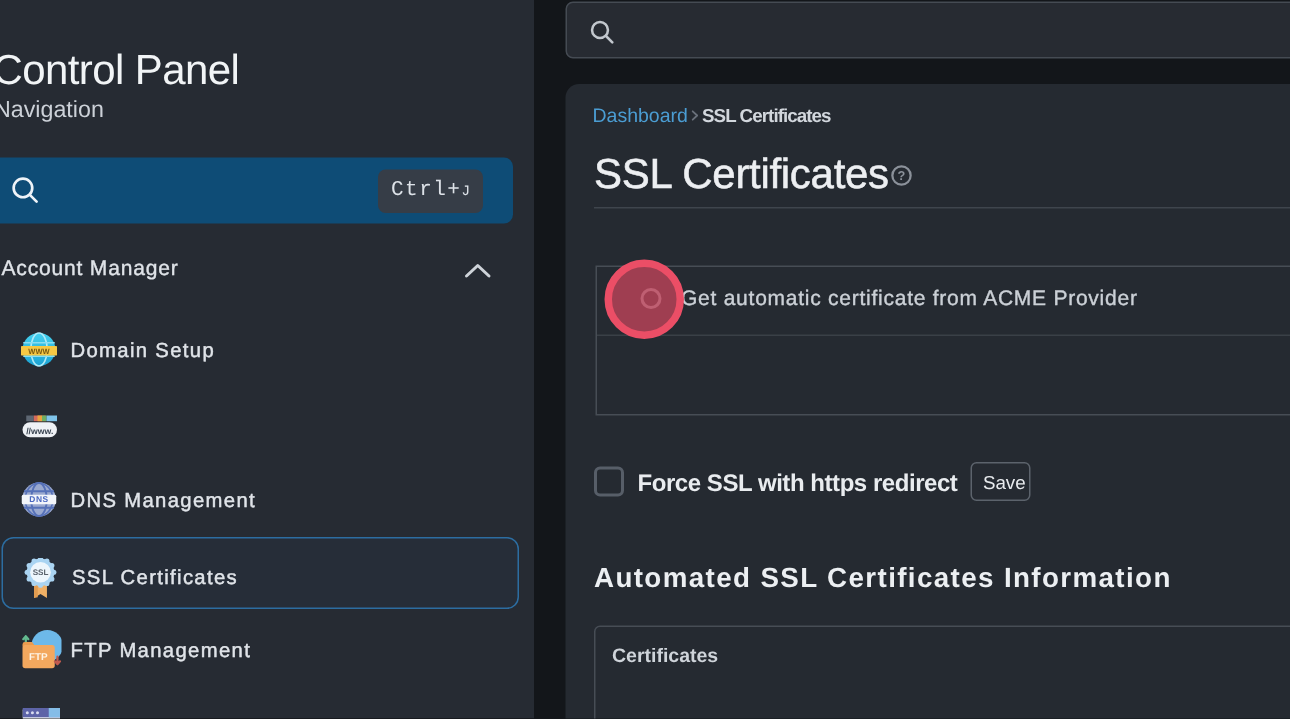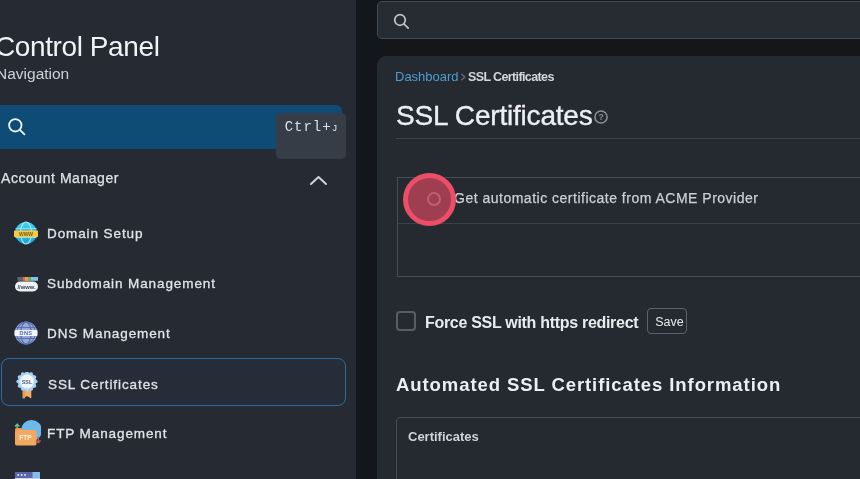--- a/index.html
+++ b/index.html
@@ -10,21 +10,21 @@
     font-family:"Liberation Sans", sans-serif;
   }
   .abs { position:absolute; }
 
   
   #sidebar { position:absolute; left:0; top:0; width:356px; height:479px; background:#262b33; }
   .cp-title { left:-5px; top:33px; font-size:28px; color:#f1f4f6; letter-spacing:-0.4px; line-height:1; white-space:nowrap; }
   .nav-sub  { left:-4px; top:66px; font-size:15.5px; color:#ccd1d8; line-height:1; }
   #sbsearch { left:0; top:105px; width:342px; height:44px; background:#0e4c76; border-radius:0 6px 6px 0; }
   #sbsearch .label { -webkit-text-stroke:0.25px #d9e7f3; position:absolute; left:35px; top:0; height:44px; line-height:44px; font-size:14.5px; color:#d9e7f3; }
-  .keycap { position:absolute; left:276px; top:8px; width:70px; height:46px; background:#363d47; border-radius:5px;
+  .keycap { position:absolute; left:252px; top:8px; width:70px; height:29px; background:#363d47; border-radius:5px;
             font-family:"Liberation Mono", monospace; font-size:14px; color:#dde2e8; letter-spacing:1px;
             text-align:center; line-height:29px; }
   .keycap .small { font-size:9.5px; letter-spacing:0; }
   .acct-hdr { -webkit-text-stroke:0.25px #dfe3e8; left:1px; top:170px; font-size:14px; color:#dfe3e8; line-height:1.2; letter-spacing:0.55px; }
 
   .mrow { position:absolute; left:1px; width:345px; height:48px; }
   .mrow.sel { border:1px solid #2c6da1; border-radius:8px; background:rgba(40,90,130,0.07); }
   .mrow .txt { -webkit-text-stroke:0.3px #e0e4e9; position:absolute; left:46px; top:0; height:48px; line-height:52px; font-size:13.5px; color:#e0e4e9; letter-spacing:0.9px; }
   .mrow svg.icn { position:absolute; left:13px; top:13px; }
 
@@ -94,21 +94,20 @@
   <div class="mrow" style="top:258px">
     <svg class="icn" width="24" height="24" viewBox="0 0 24 24">
       <rect x="3.5" y="6" width="5" height="3.8" fill="#5d6773"></rect>
       <rect x="8.5" y="6" width="8" height="3.8" fill="#d4695c"></rect>
       <rect x="11" y="6" width="3" height="3.8" fill="#e9a33f"></rect>
       <rect x="14" y="6" width="3" height="3.8" fill="#6fae62"></rect>
       <rect x="17" y="6" width="7" height="3.8" fill="#7fc4ea"></rect>
       <rect x="1" y="10.5" width="23" height="10" rx="5" fill="#eef1f5"></rect>
       <text x="12.5" y="18" font-size="5.8" font-weight="bold" fill="#3a4552" text-anchor="middle" font-family="Liberation Sans">//www.</text>
     </svg>
-    <span class="txt">Subdomain Management</span>
   </div>
 
   <div class="mrow" style="top:308px">
     <svg class="icn" width="24" height="24" viewBox="0 0 24 24">
       <circle cx="12" cy="12" r="11.3" fill="#9aa9cf"></circle>
       <ellipse cx="12" cy="12" rx="5.2" ry="11" fill="none" stroke="#5671b8" stroke-width="1.3"></ellipse>
       <ellipse cx="12" cy="12" rx="9.2" ry="11" fill="none" stroke="#5671b8" stroke-width="1.1"></ellipse>
       <path d="M2 6.5 H22 M1 12 H23 M2 17.5 H22" stroke="#5671b8" stroke-width="1.2" fill="none"></path>
       <rect x="0.5" y="8.9" width="23" height="6.2" rx="1" fill="#f2f5fa"></rect>
       <text x="12" y="13.9" font-size="5.6" font-weight="bold" fill="#4a68c0" text-anchor="middle" font-family="Liberation Sans" letter-spacing="0.4">DNS</text>

